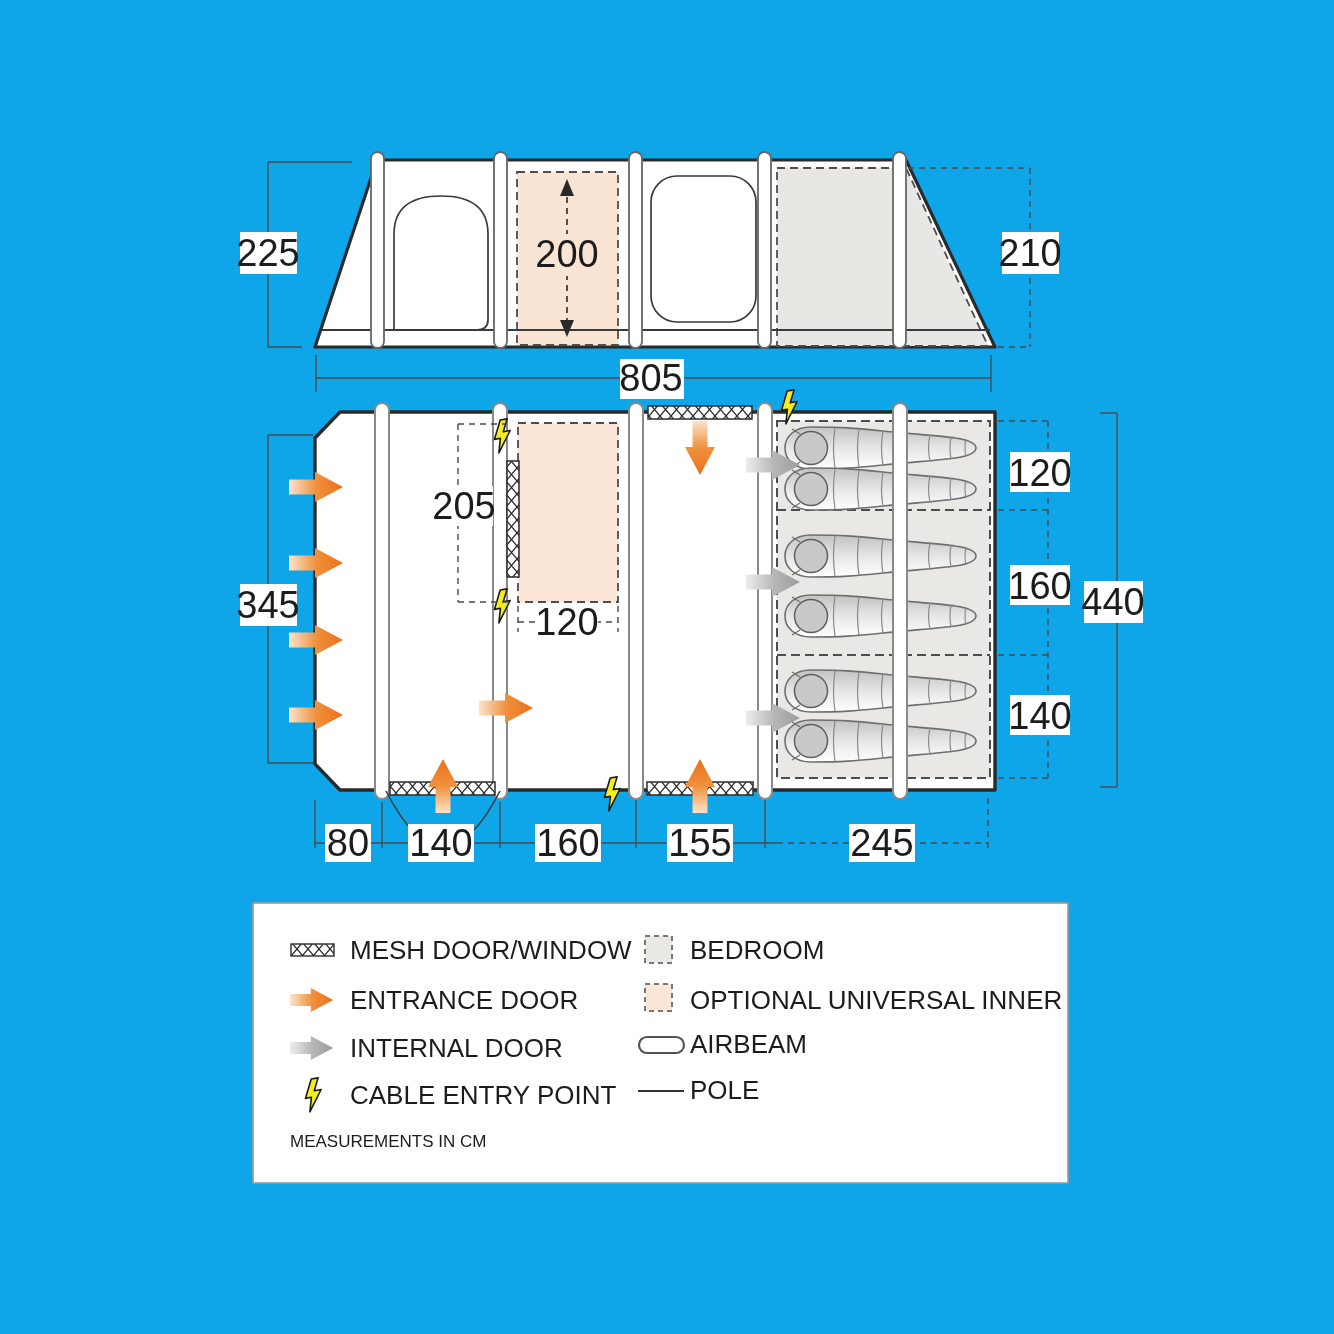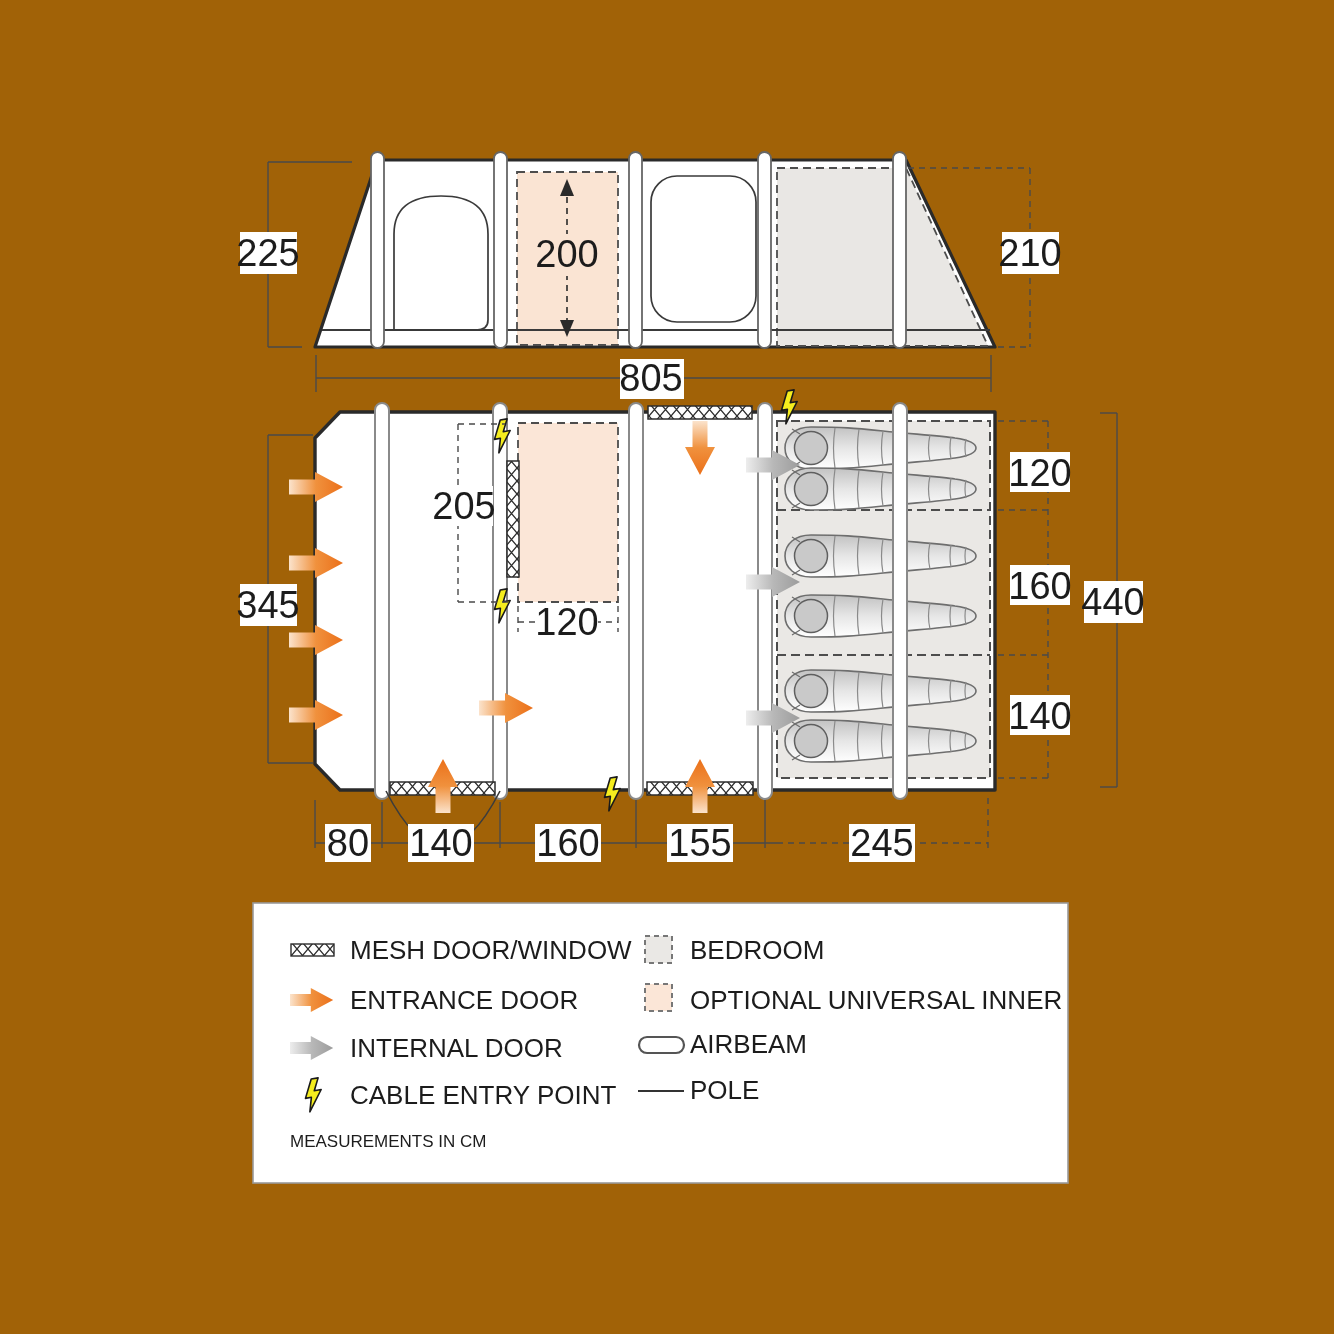--- a/index.html
+++ b/index.html
@@ -1,16 +1,16 @@
 <!DOCTYPE html>
 <html><head>
 <meta charset="utf-8">
 <style>
   html,body{margin:0;padding:0;background:#fff;}
-  #stage{position:relative;width:1334px;height:1334px;background:#a16207;
+  #stage{position:relative;width:1334px;height:1334px;background:#0ea5e9;
          font-family:"Liberation Sans","DejaVu Sans",sans-serif;}
   svg{position:absolute;left:0;top:0;}
   text{fill:#1c1c1c;}
   .dim{font-size:38px;}
   .leg{font-size:26px;}
   .note{font-size:17px;}
   .anch{text-anchor:middle;}
 </style>
 </head>
 <body>

